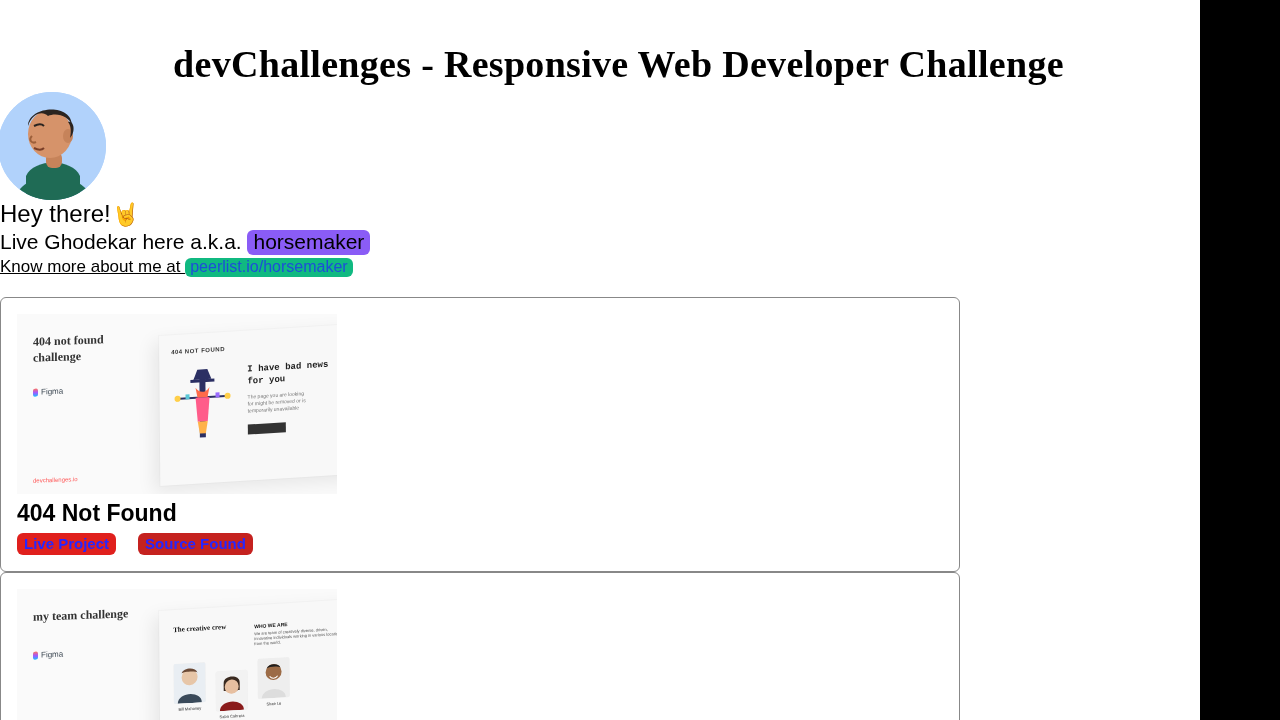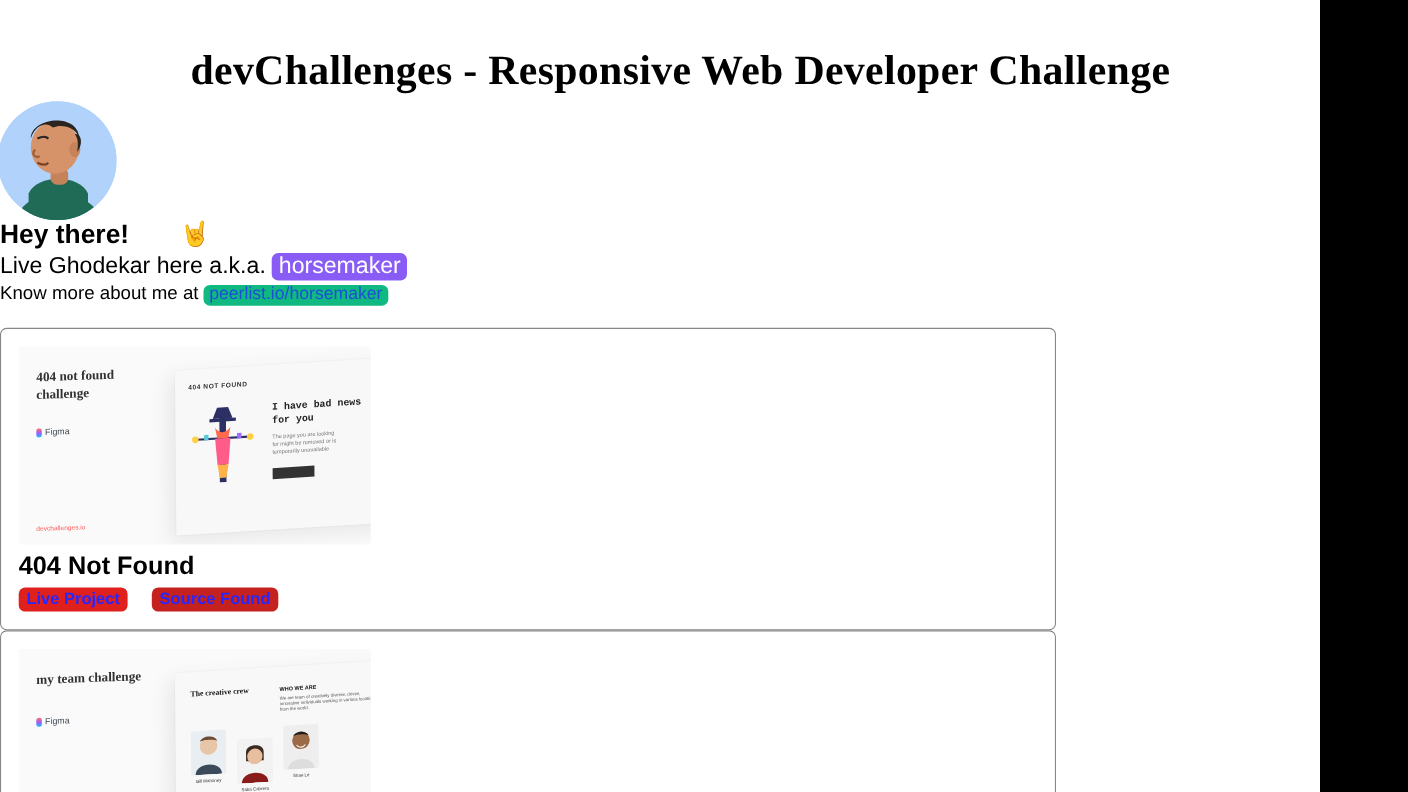--- a/index.html
+++ b/index.html
@@ -23,33 +23,33 @@
     width: 108px; height: 108px;
     border-radius: 50%;
     background: #b1d2fb;
     margin-left: -2px;
     position: relative;
     overflow: hidden;
   }
   .avatar svg { width: 100%; height: 100%; display: block; }
 
   .intro { margin-left: 0; }
-  .hey { font-size: 24px; font-weight: 700; display: flex; align-items: flex-start; gap: 45px; }
+  .hey { font-size: 24px; font-weight: 400; display: flex; align-items: flex-end; }
   .hey .emoji { font-size: 22px; margin-left: 2px; }
   .name-line { font-size: 21px; font-weight: 500; margin-top: 2px; }
   .pill-purple {
     display: inline-block;
     background: #8a5cf6;
-    color: #ffffff;
+    color: #000000;
     border-radius: 6px;
     padding: 0 6px 1px 6px;
     font-size: 21px;
     font-weight: 500;
   }
-  .know-line { font-size: 17px; font-weight: 500; margin-top: 2px; }
+  .know-line { font-size: 17px; font-weight: 500; margin-top: 2px; text-decoration: underline; }
   .pill-green {
     display: inline-block;
     background: #10b981;
     color: #1d4ed8;
     border-radius: 6px;
     padding: 0 5px 1px 5px;
     font-size: 16px;
     font-weight: 500;
   }
 

